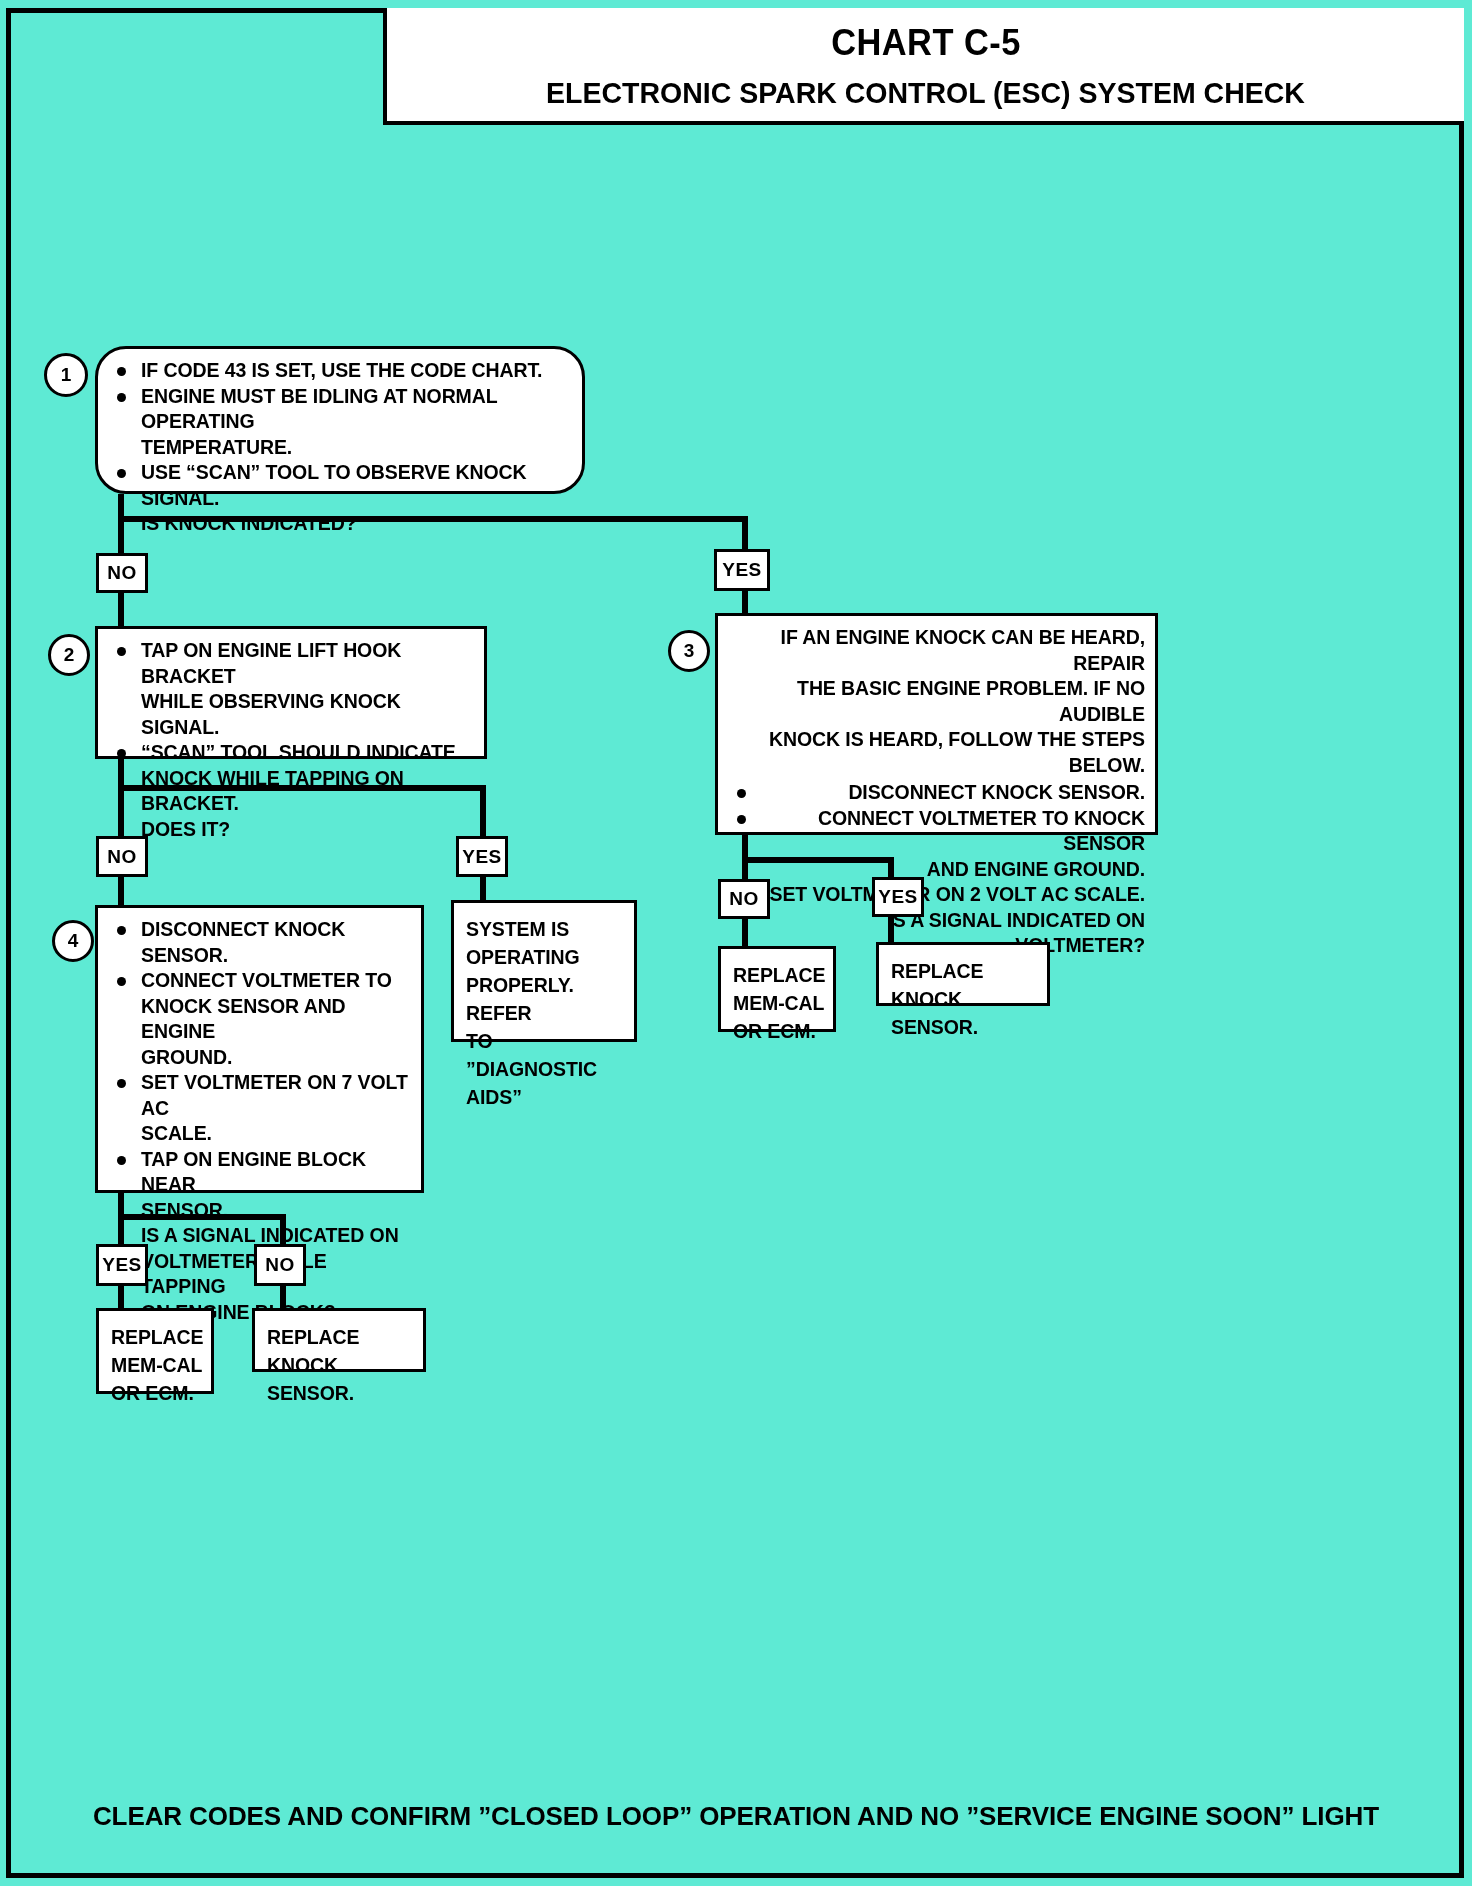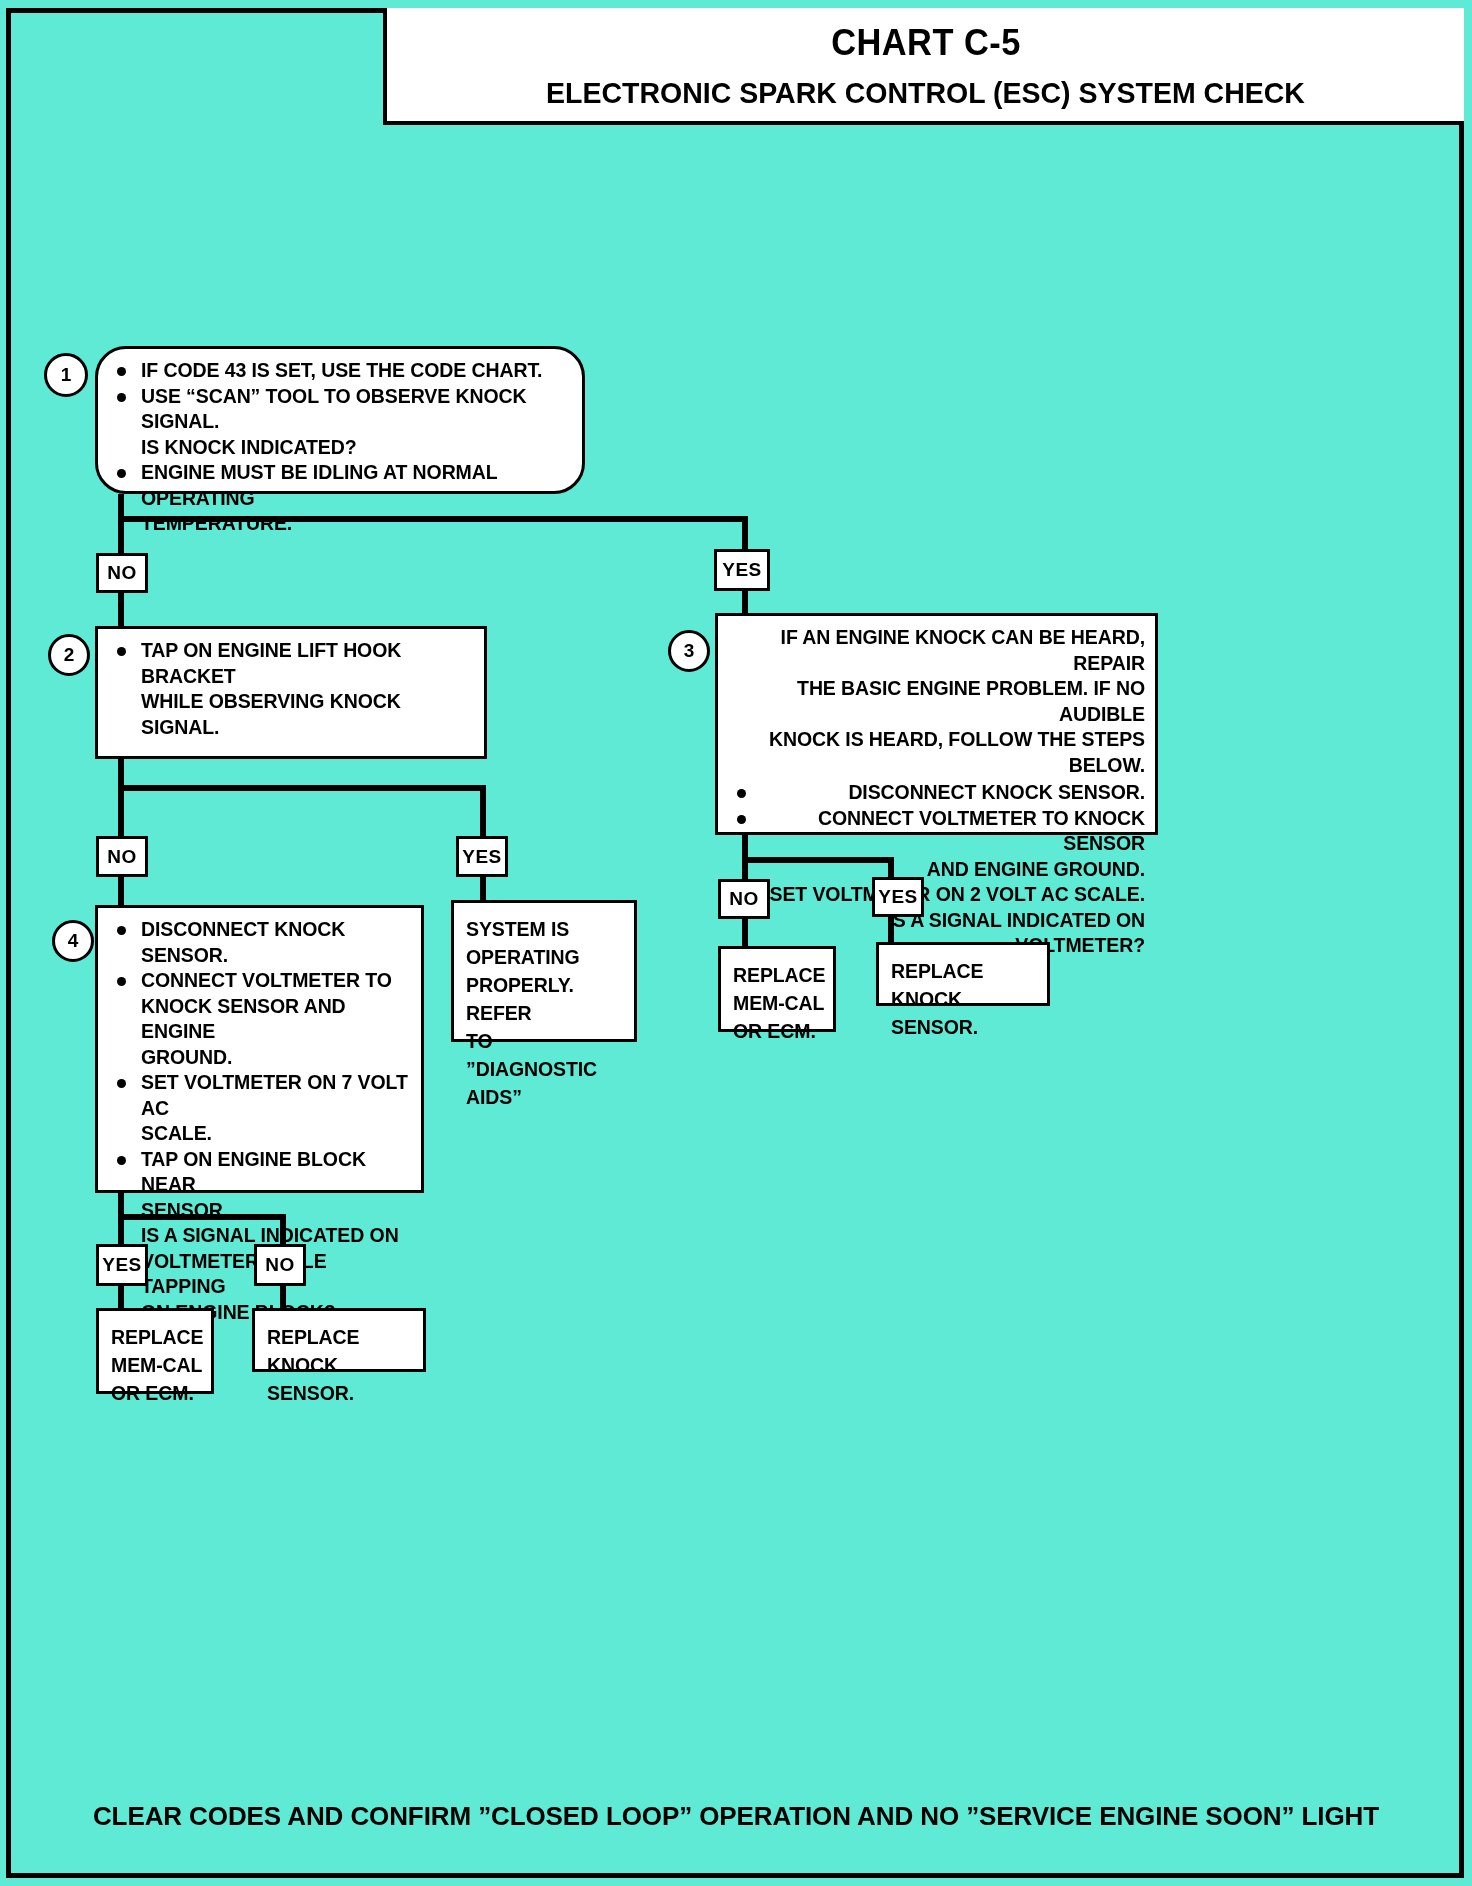--- a/index.html
+++ b/index.html
@@ -148,44 +148,47 @@
   <div class="title-block">
     <div class="chart-num">CHART C-5</div>
     <div class="chart-title">ELECTRONIC SPARK CONTROL (ESC) SYSTEM CHECK</div>
   </div>
 
   <div class="circle" style="left:44px; top:353px; width:44px; height:44px;">1</div>
 
   <div class="node-box" style="left:95px; top:346px; width:490px; height:148px;border-radius:31px;">
     <ul class="blist">
       <li class="bulleted">IF CODE 43 IS SET, USE THE CODE CHART.</li>
+      <li class="bulleted">ENGINE MUST BE IDLING AT NORMAL OPERATING
+TEMPERATURE.</li>
       <li class="bulleted">USE “SCAN” TOOL TO OBSERVE KNOCK SIGNAL.
 IS KNOCK INDICATED?</li>
-      <li class="bulleted">ENGINE MUST BE IDLING AT NORMAL OPERATING
-TEMPERATURE.</li>
     </ul>
   </div>
 
   <div class="line-v" style="left:118px; top:494px; height:28px;"></div>
   <div class="line-h" style="left:118px; top:516px; width:630px;"></div>
   <div class="line-v" style="left:118px; top:516px; height:40px;"></div>
   <div class="line-v" style="left:742px; top:516px; height:40px;"></div>
 
   <div class="yn" style="left:96px; top:553px; width:52px; height:40px;">NO</div>
   <div class="yn" style="left:714px; top:549px; width:56px; height:42px;">YES</div>
 
   <div class="line-v" style="left:118px; top:590px; height:40px;"></div>
   <div class="line-v" style="left:742px; top:588px; height:26px;"></div>
 
   <div class="circle" style="left:48px; top:634px; width:42px; height:42px;">2</div>
 
   <div class="node-box" style="left:95px; top:626px; width:392px; height:133px;">
     <ul class="blist">
       <li class="bulleted">TAP ON ENGINE LIFT HOOK BRACKET
 WHILE OBSERVING KNOCK SIGNAL.</li>
+      <li class="bulleted">“SCAN” TOOL SHOULD INDICATE
+KNOCK WHILE TAPPING ON BRACKET.
+DOES IT?</li>
     </ul>
   </div>
 
   <div class="circle" style="left:668px; top:630px; width:42px; height:42px;">3</div>
 
   <div class="node-box" style="left:715px; top:613px; width:443px; height:222px;text-align:right;">
     <p class="plain">IF AN ENGINE KNOCK CAN BE HEARD, REPAIR
 THE BASIC ENGINE PROBLEM.  IF NO AUDIBLE
 KNOCK IS HEARD, FOLLOW THE STEPS BELOW.</p>
     <ul class="blist" style="margin-top:2px;">

